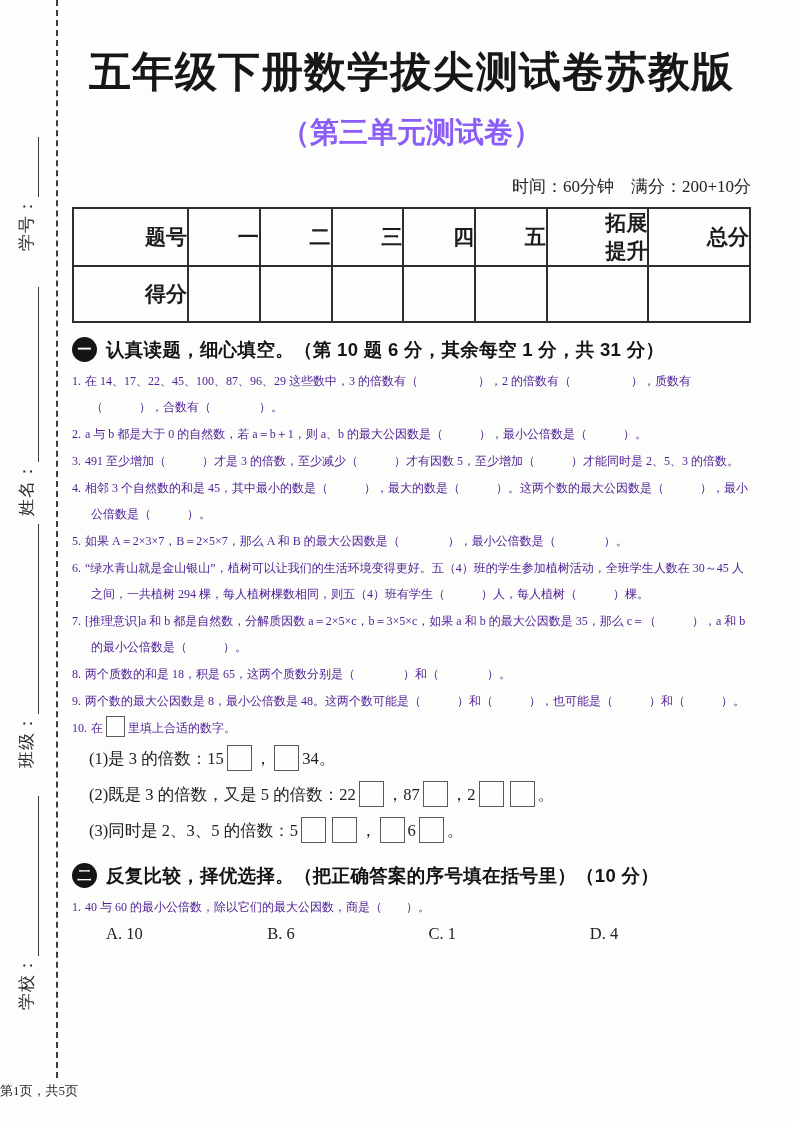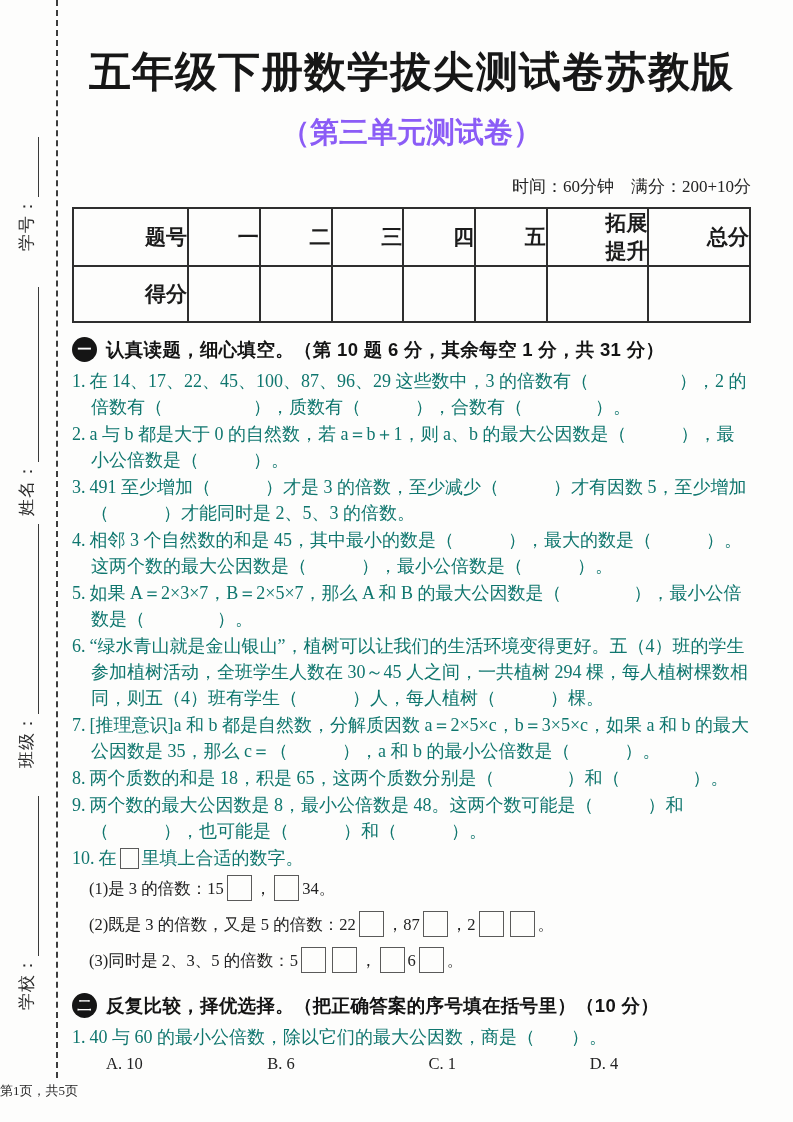--- a/index.html
+++ b/index.html
@@ -43,21 +43,21 @@
   .badge {
     flex:0 0 auto; width:25px; height:25px; border-radius:50%; background:#151515;
     color:#fff; font-size:14px; font-weight:700; line-height:25px; text-align:center;
     font-family:"Liberation Sans","DejaVu Sans",sans-serif;
   }
   .section-title {
     font-family:"Liberation Sans","DejaVu Sans",sans-serif;
     font-size:18.5px; font-weight:700; color:#141414; letter-spacing:.3px;
   }
   .questions { margin-top:6px; }
-  .q { font-size:18px; line-height:26px; color:#0f766e; padding-left:19px; text-indent:-19px; margin-top:1px; }
+  .q { font-size:12px; line-height:26px; color:#4c1d95; padding-left:19px; text-indent:-19px; margin-top:1px; }
   .q-num { margin-right:4px; }
   .sub { font-size:16.5px; line-height:36px; color:#222; margin-left:17px; text-indent:0; }
   .box {
     display:inline-block; width:19px; height:21px; border:1.2px solid #5a5a5a;
     vertical-align:-5px; margin:0 3px; background:transparent;
   }
   .sub .box { width:25px; height:26px; vertical-align:-7px; }
   .options { display:flex; margin-left:34px; font-size:16.5px; line-height:27px; color:#222; }
   .options span { width:25%; }
 

